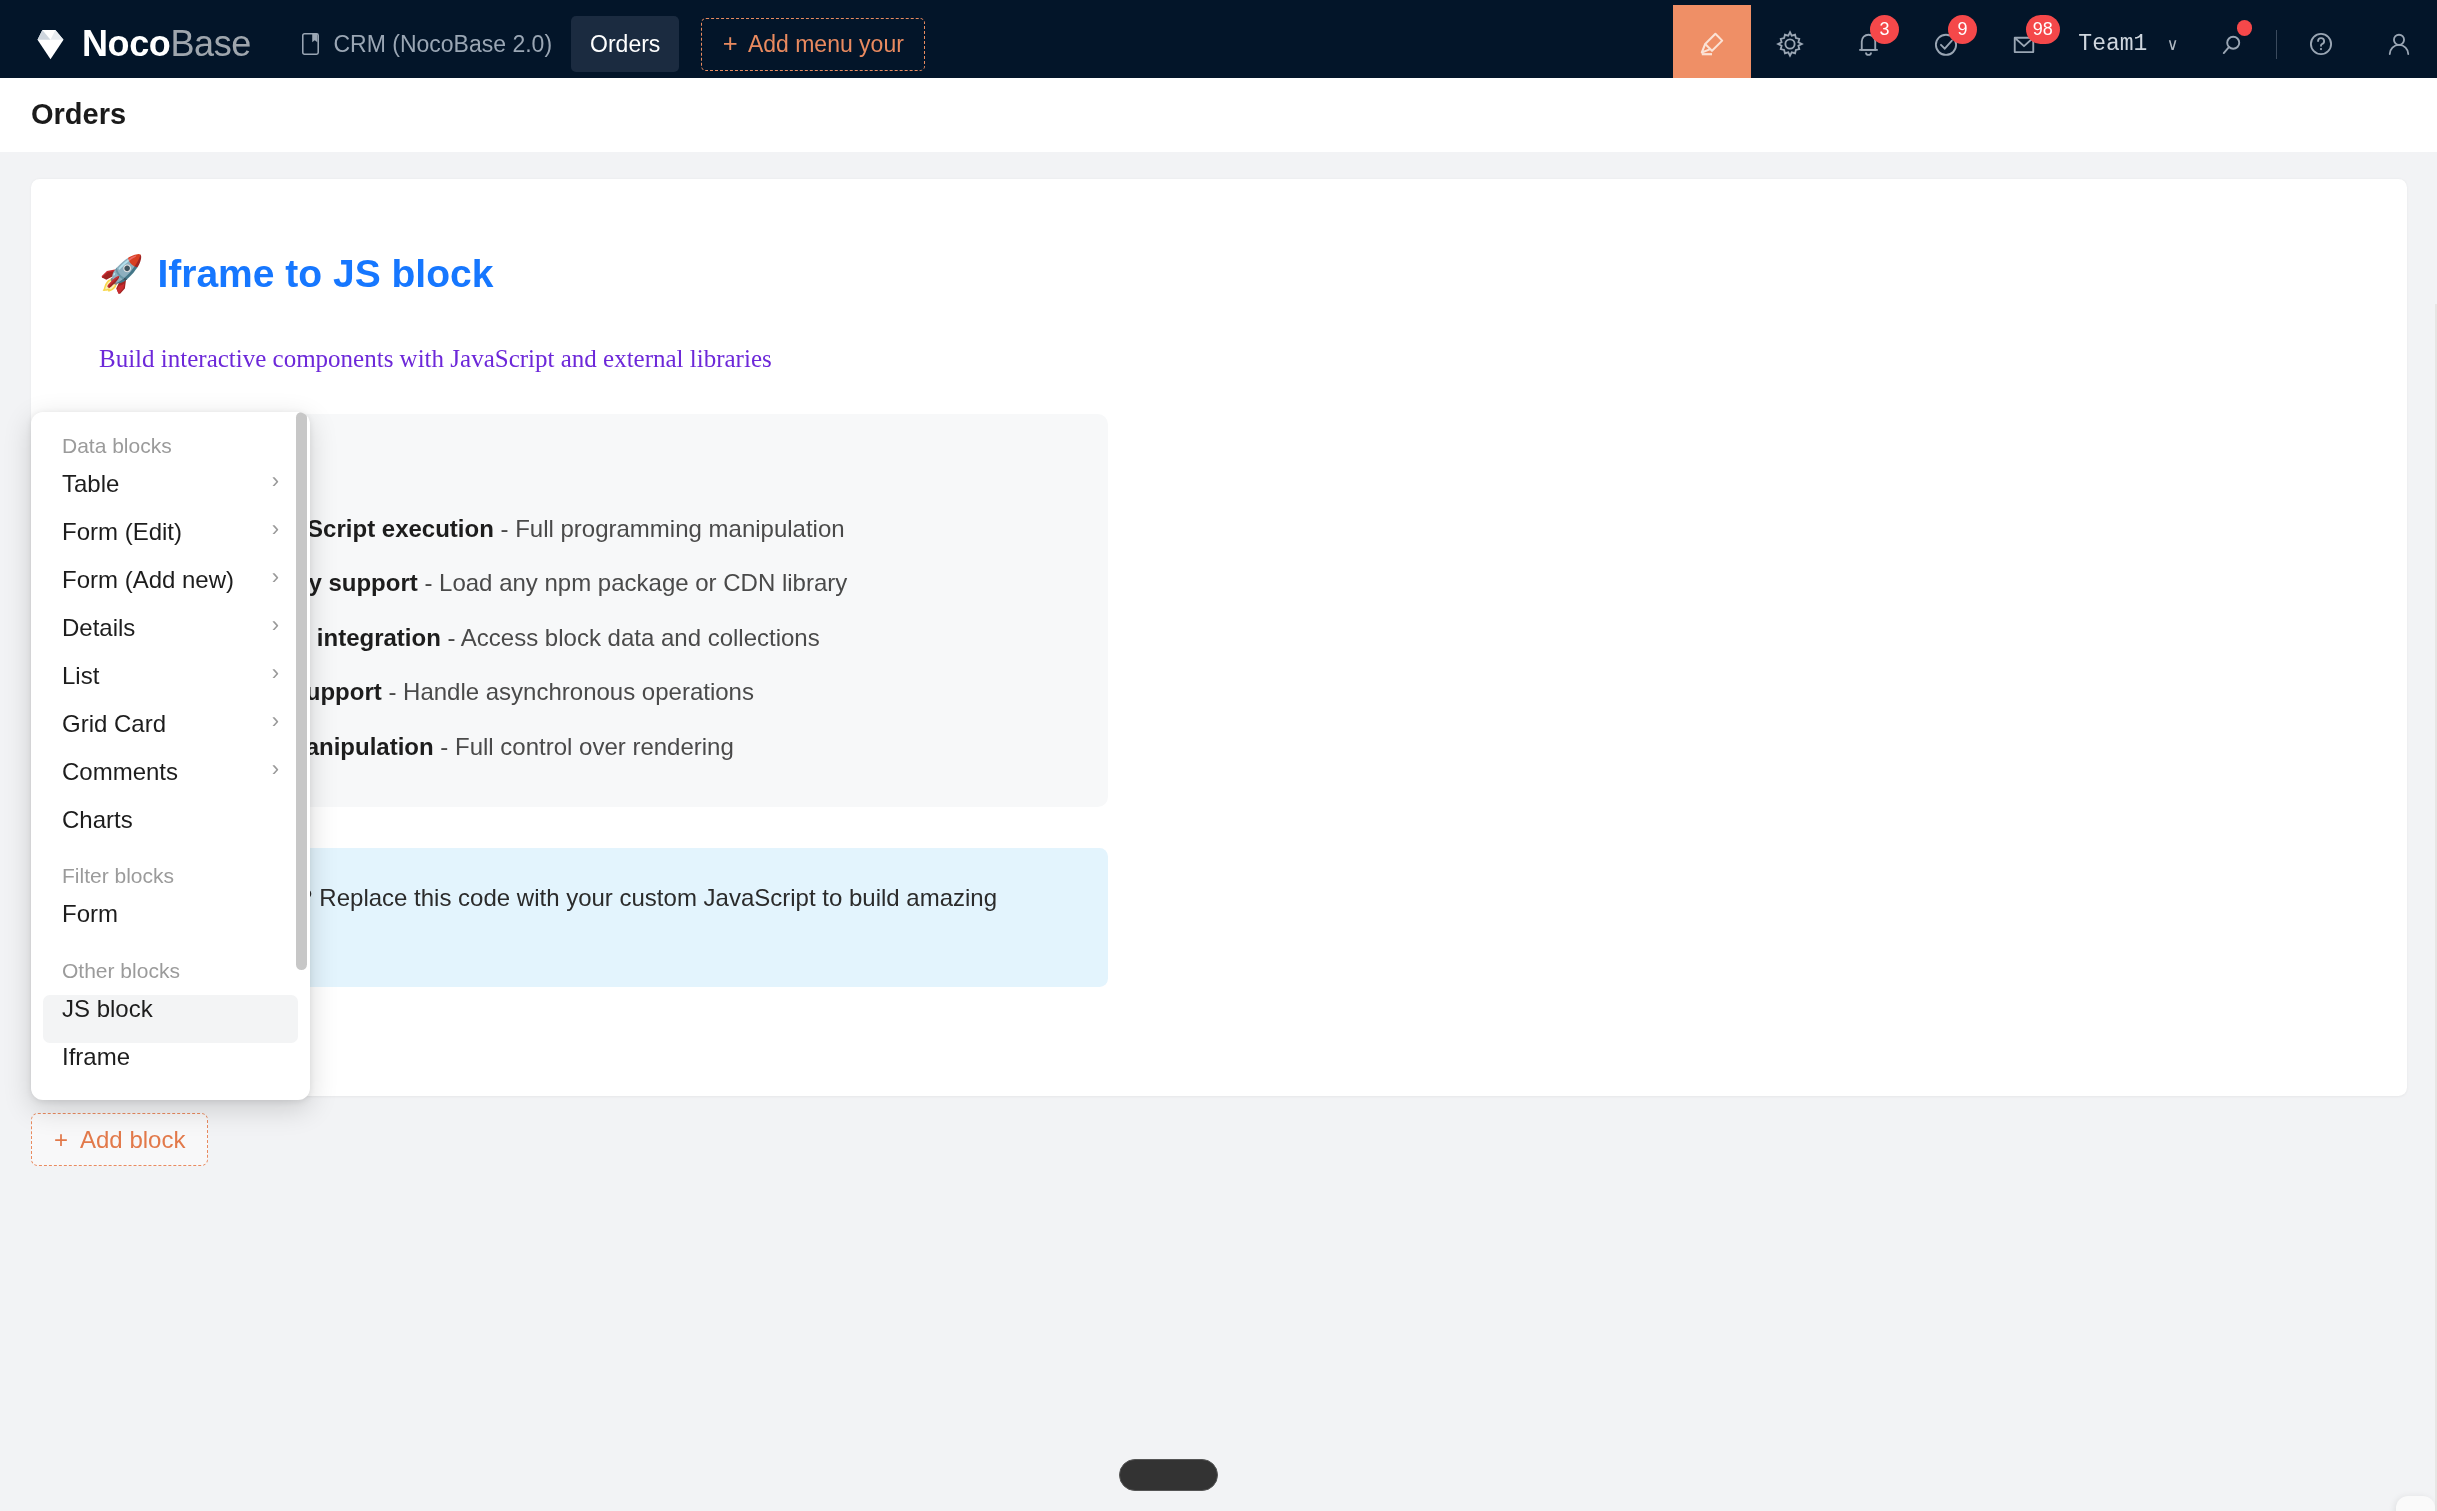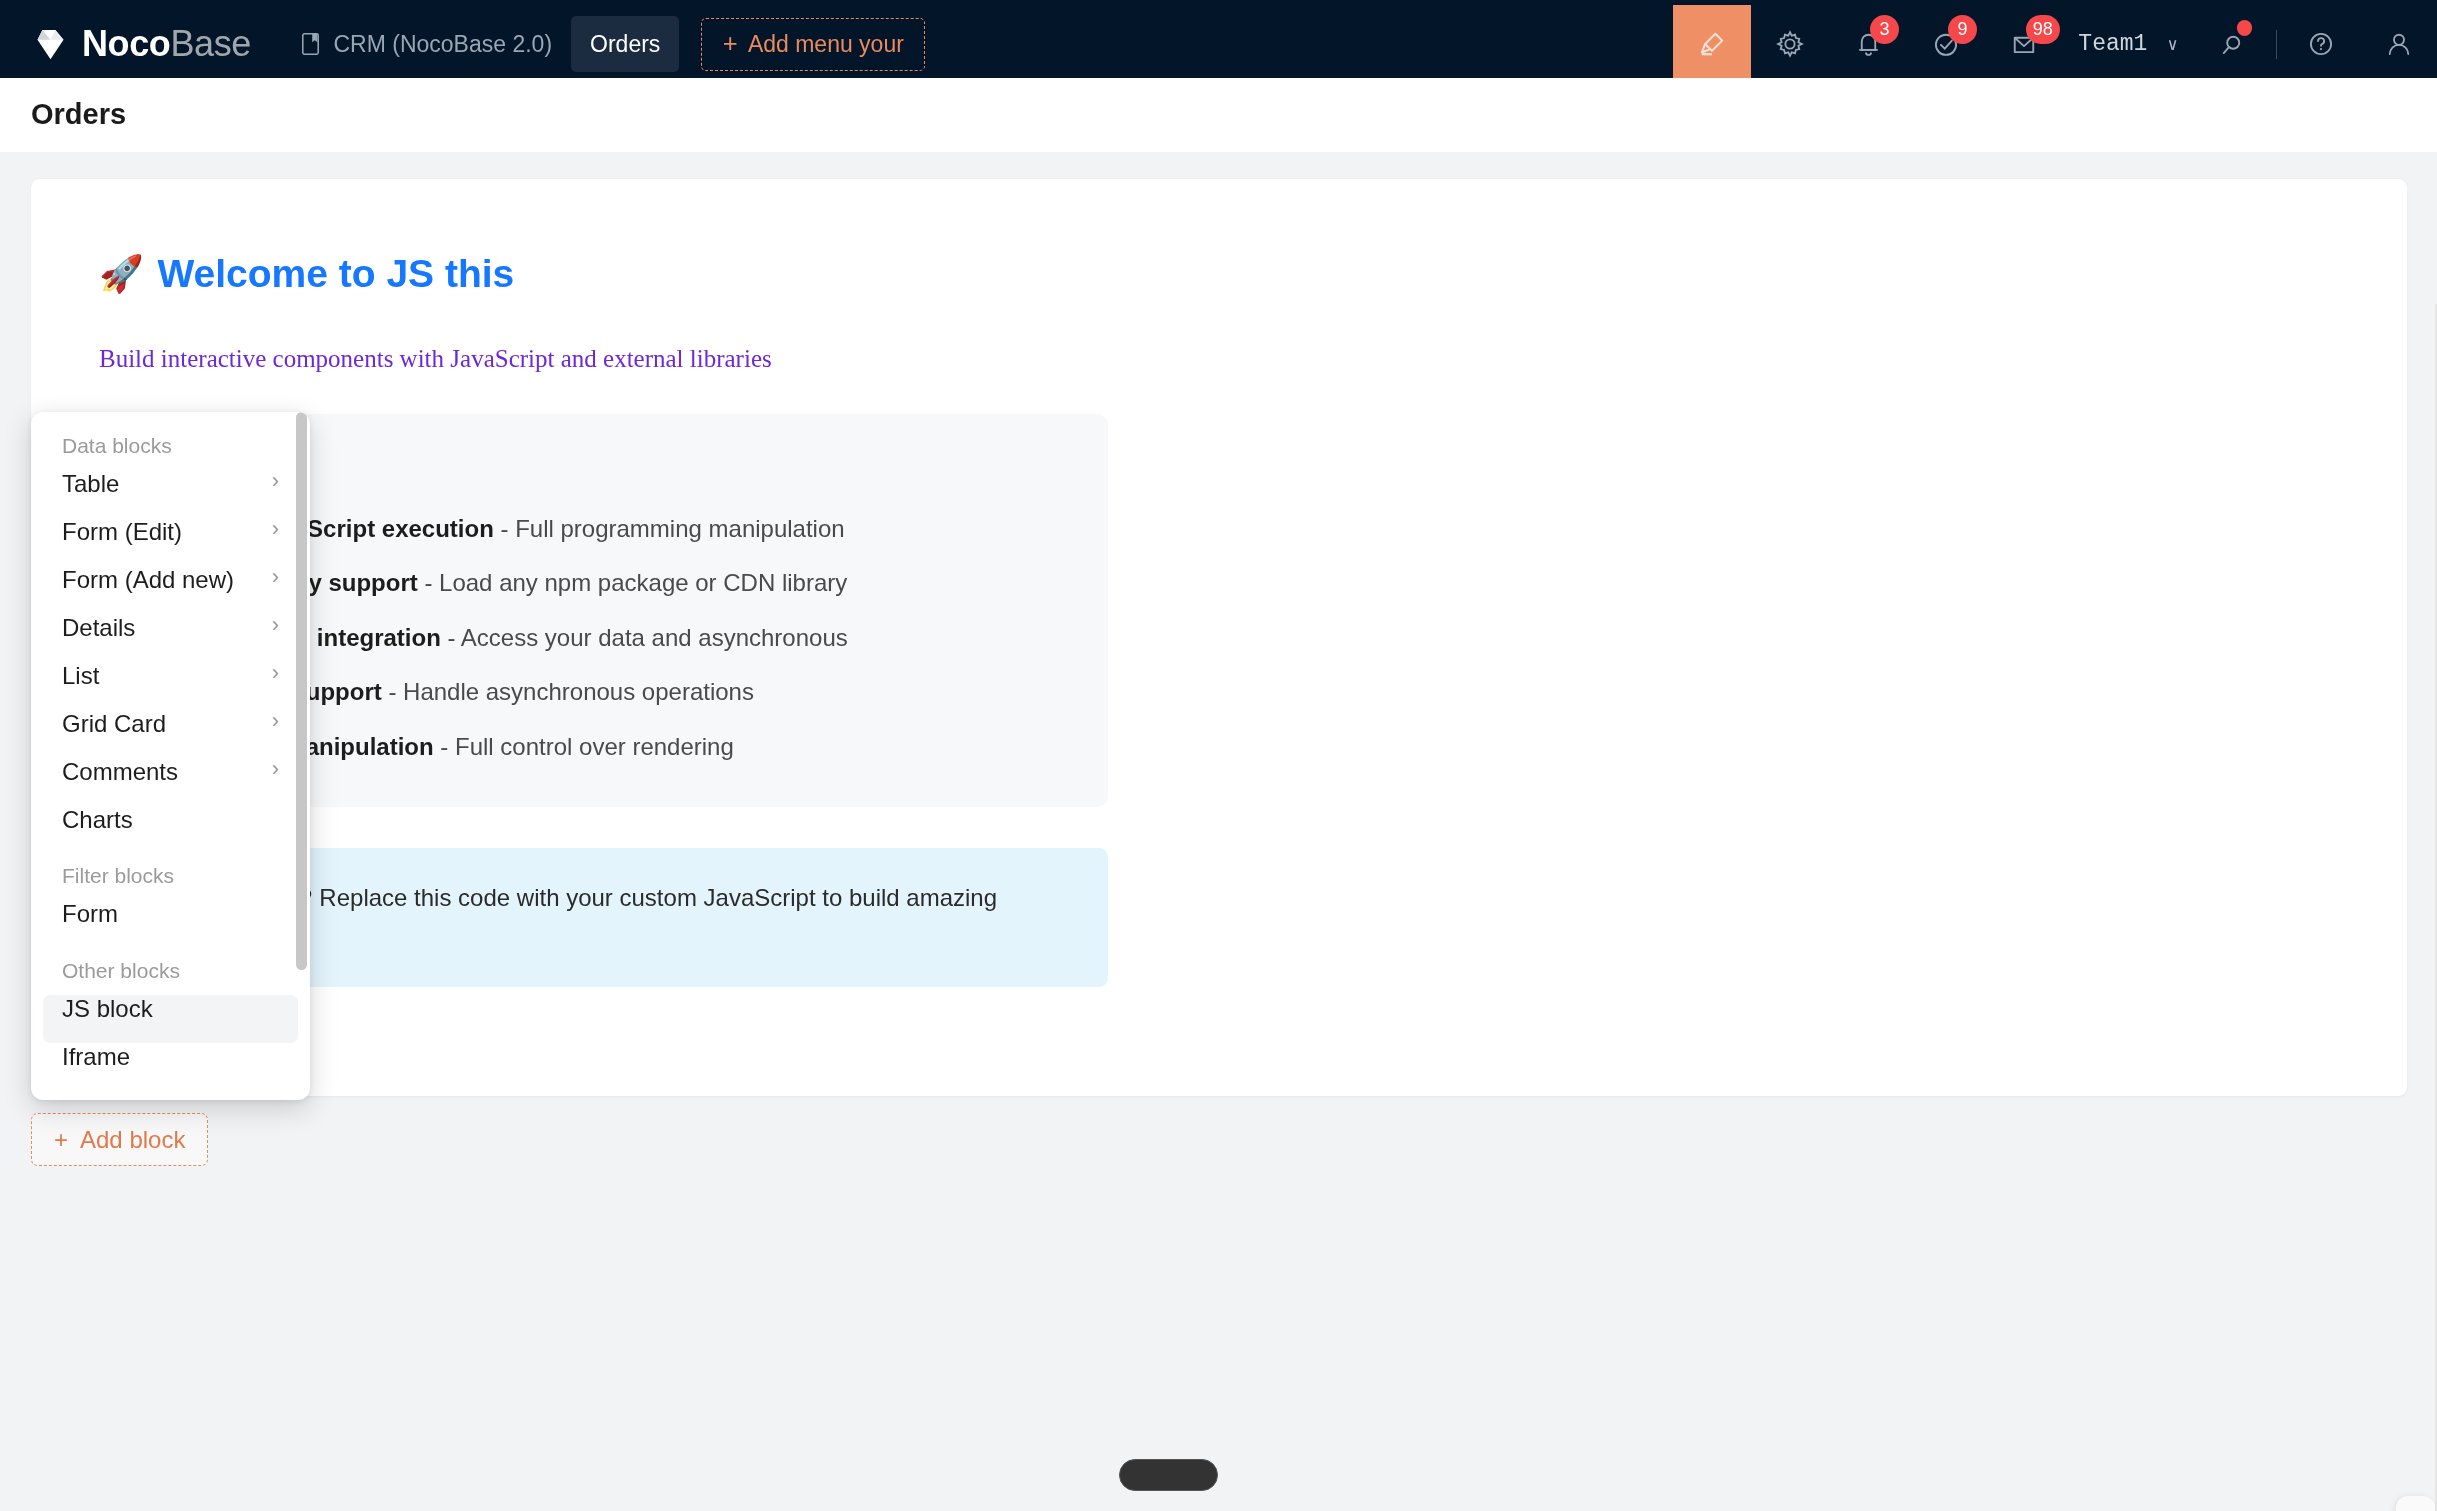--- a/index.html
+++ b/index.html
@@ -301,35 +301,35 @@
 <div class="titlebar">
   <div class="page-title">Orders</div>
 </div>
 
 <div class="body-area">
 
   <div class="card">
     <div class="card-inner">
       <div class="welcome-title">
         <span class="rocket">🚀</span>
-        <span>Welcome to JS this</span>
+        <span>Iframe to JS block</span>
       </div>
 
       <div class="welcome-sub">Build interactive components with JavaScript and external libraries</div>
 
       <div class="features-box">
         <div class="features-title">✨ Features</div>
         <div class="feature-row">
           <b>Dynamic JavaScript execution</b><span> - Full programming manipulation</span>
         </div>
         <div class="feature-row">
           <b>External library support</b><span> - Load any npm package or CDN library</span>
         </div>
         <div class="feature-row">
-          <b>NocoBase API integration</b><span> - Access your data and asynchronous</span>
+          <b>NocoBase API integration</b><span> - Access block data and collections</span>
         </div>
         <div class="feature-row">
           <b>Async/await support</b><span> - Handle asynchronous operations</span>
         </div>
         <div class="feature-row">
           <b>Direct DOM manipulation</b><span> - Full control over rendering</span>
         </div>
       </div>
 
       <div class="info-box">

